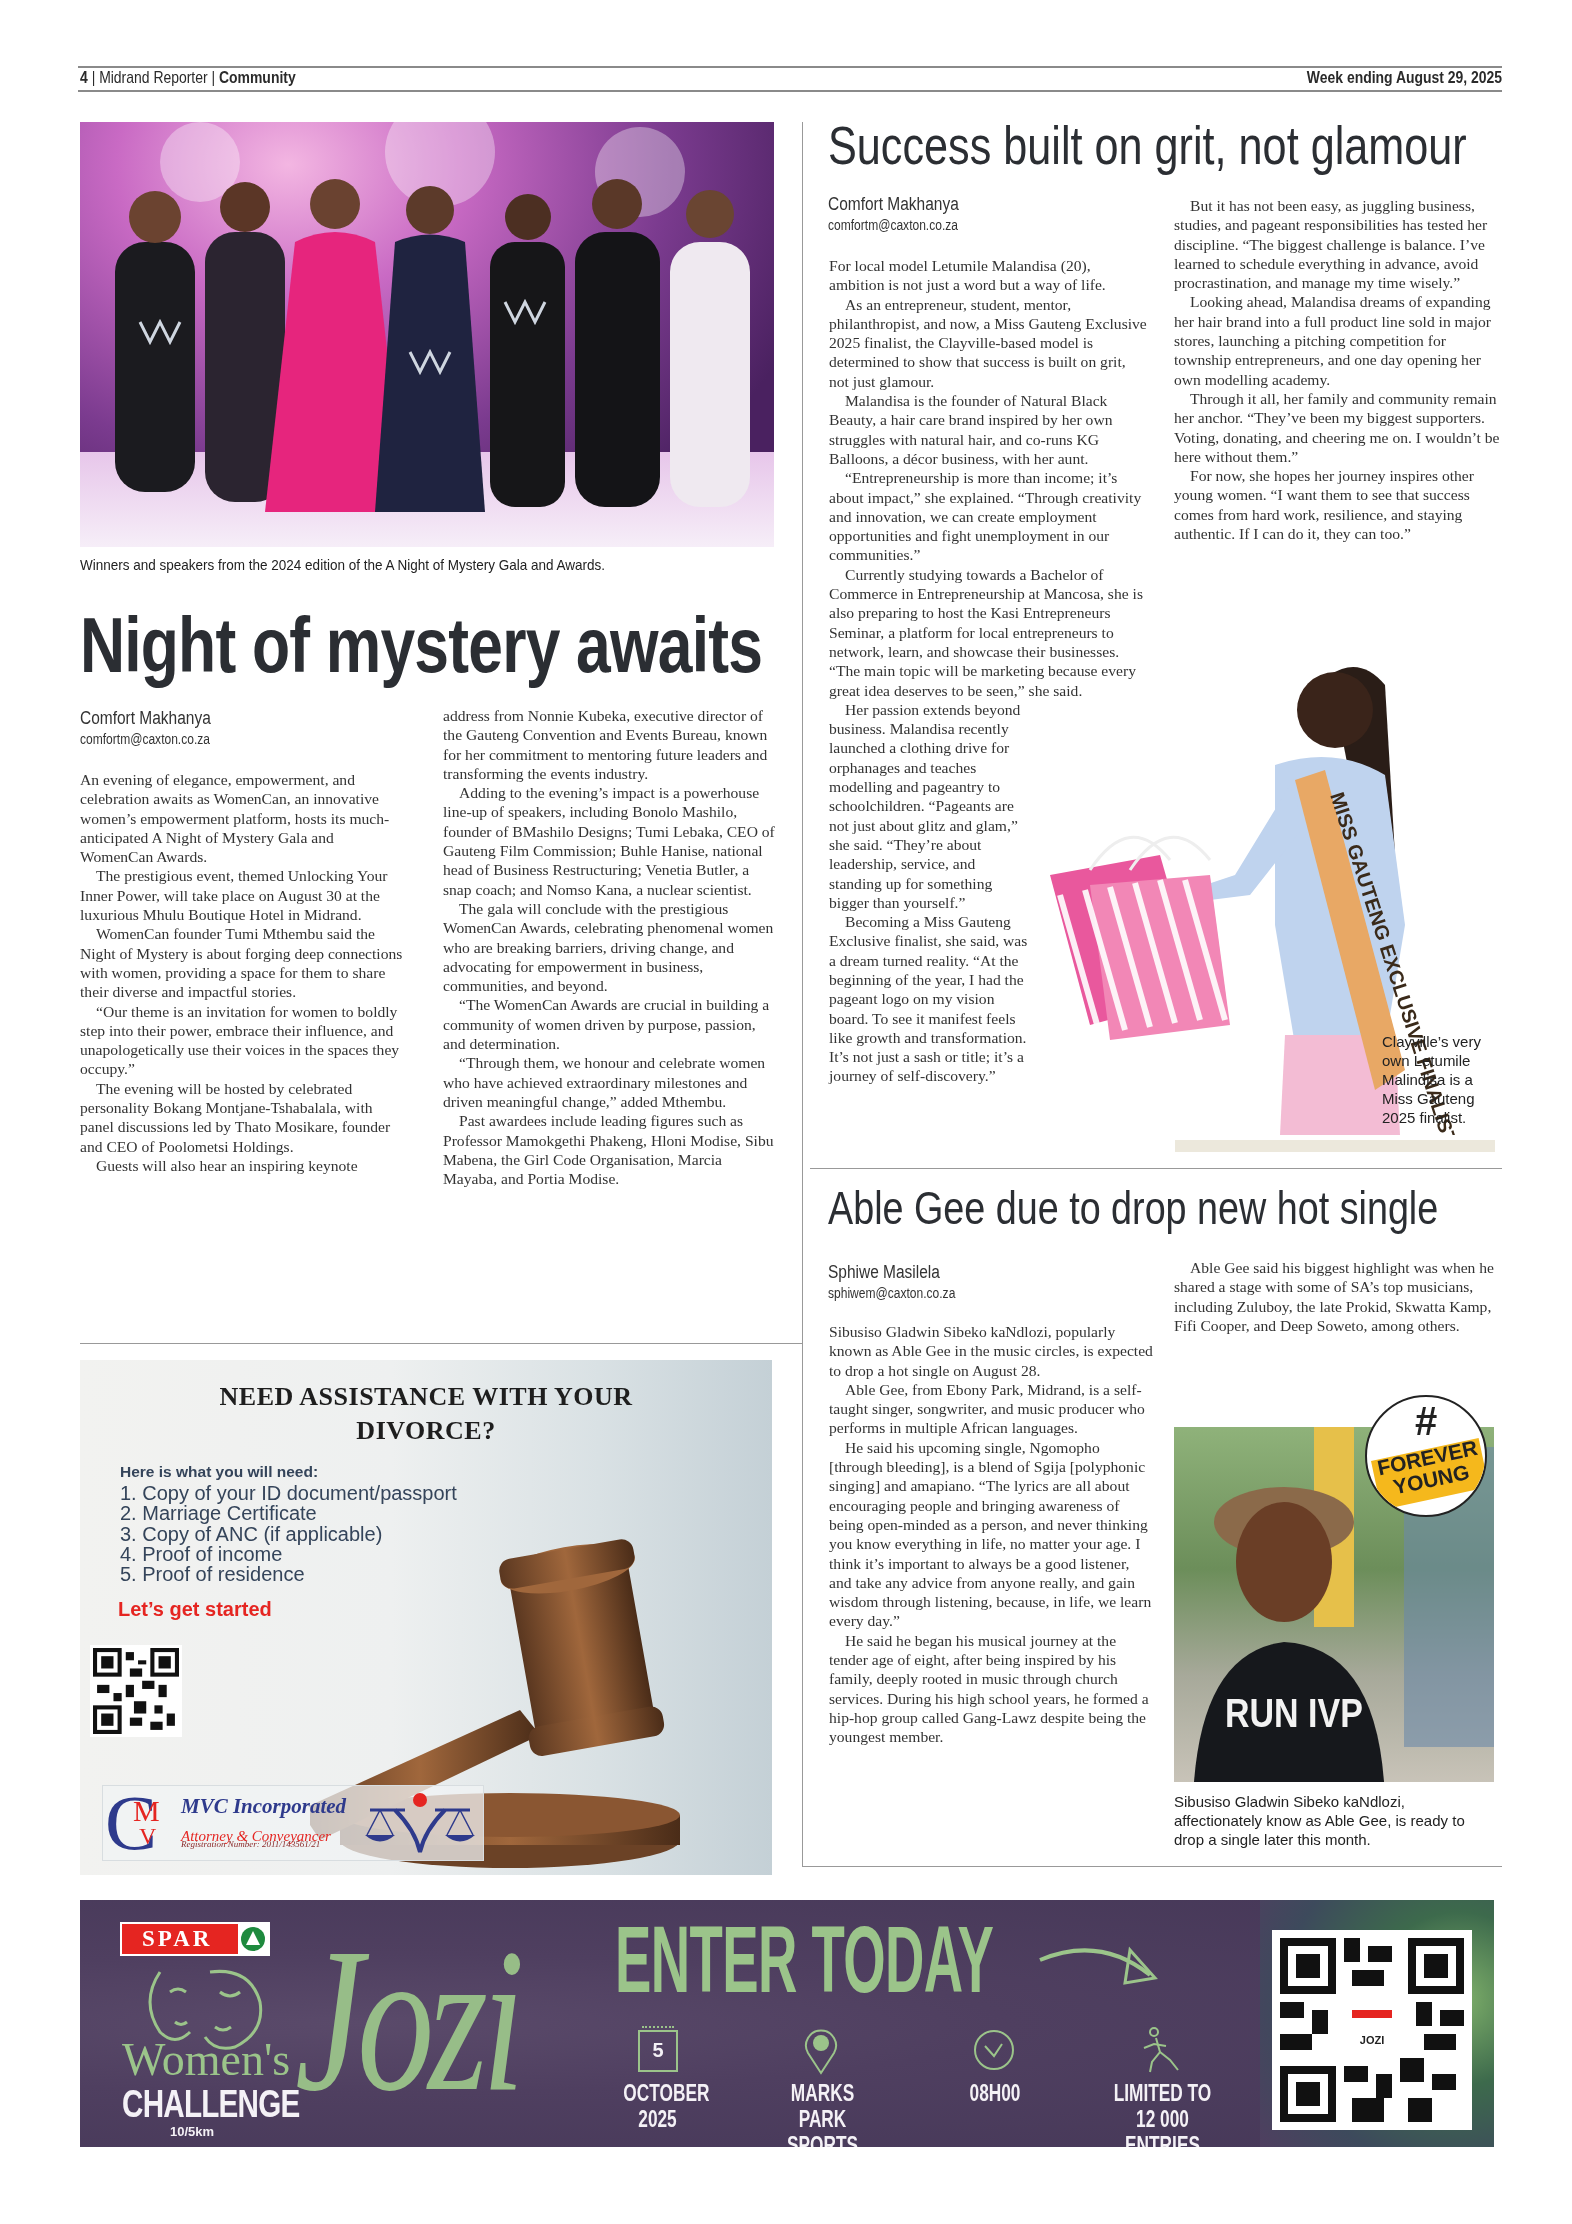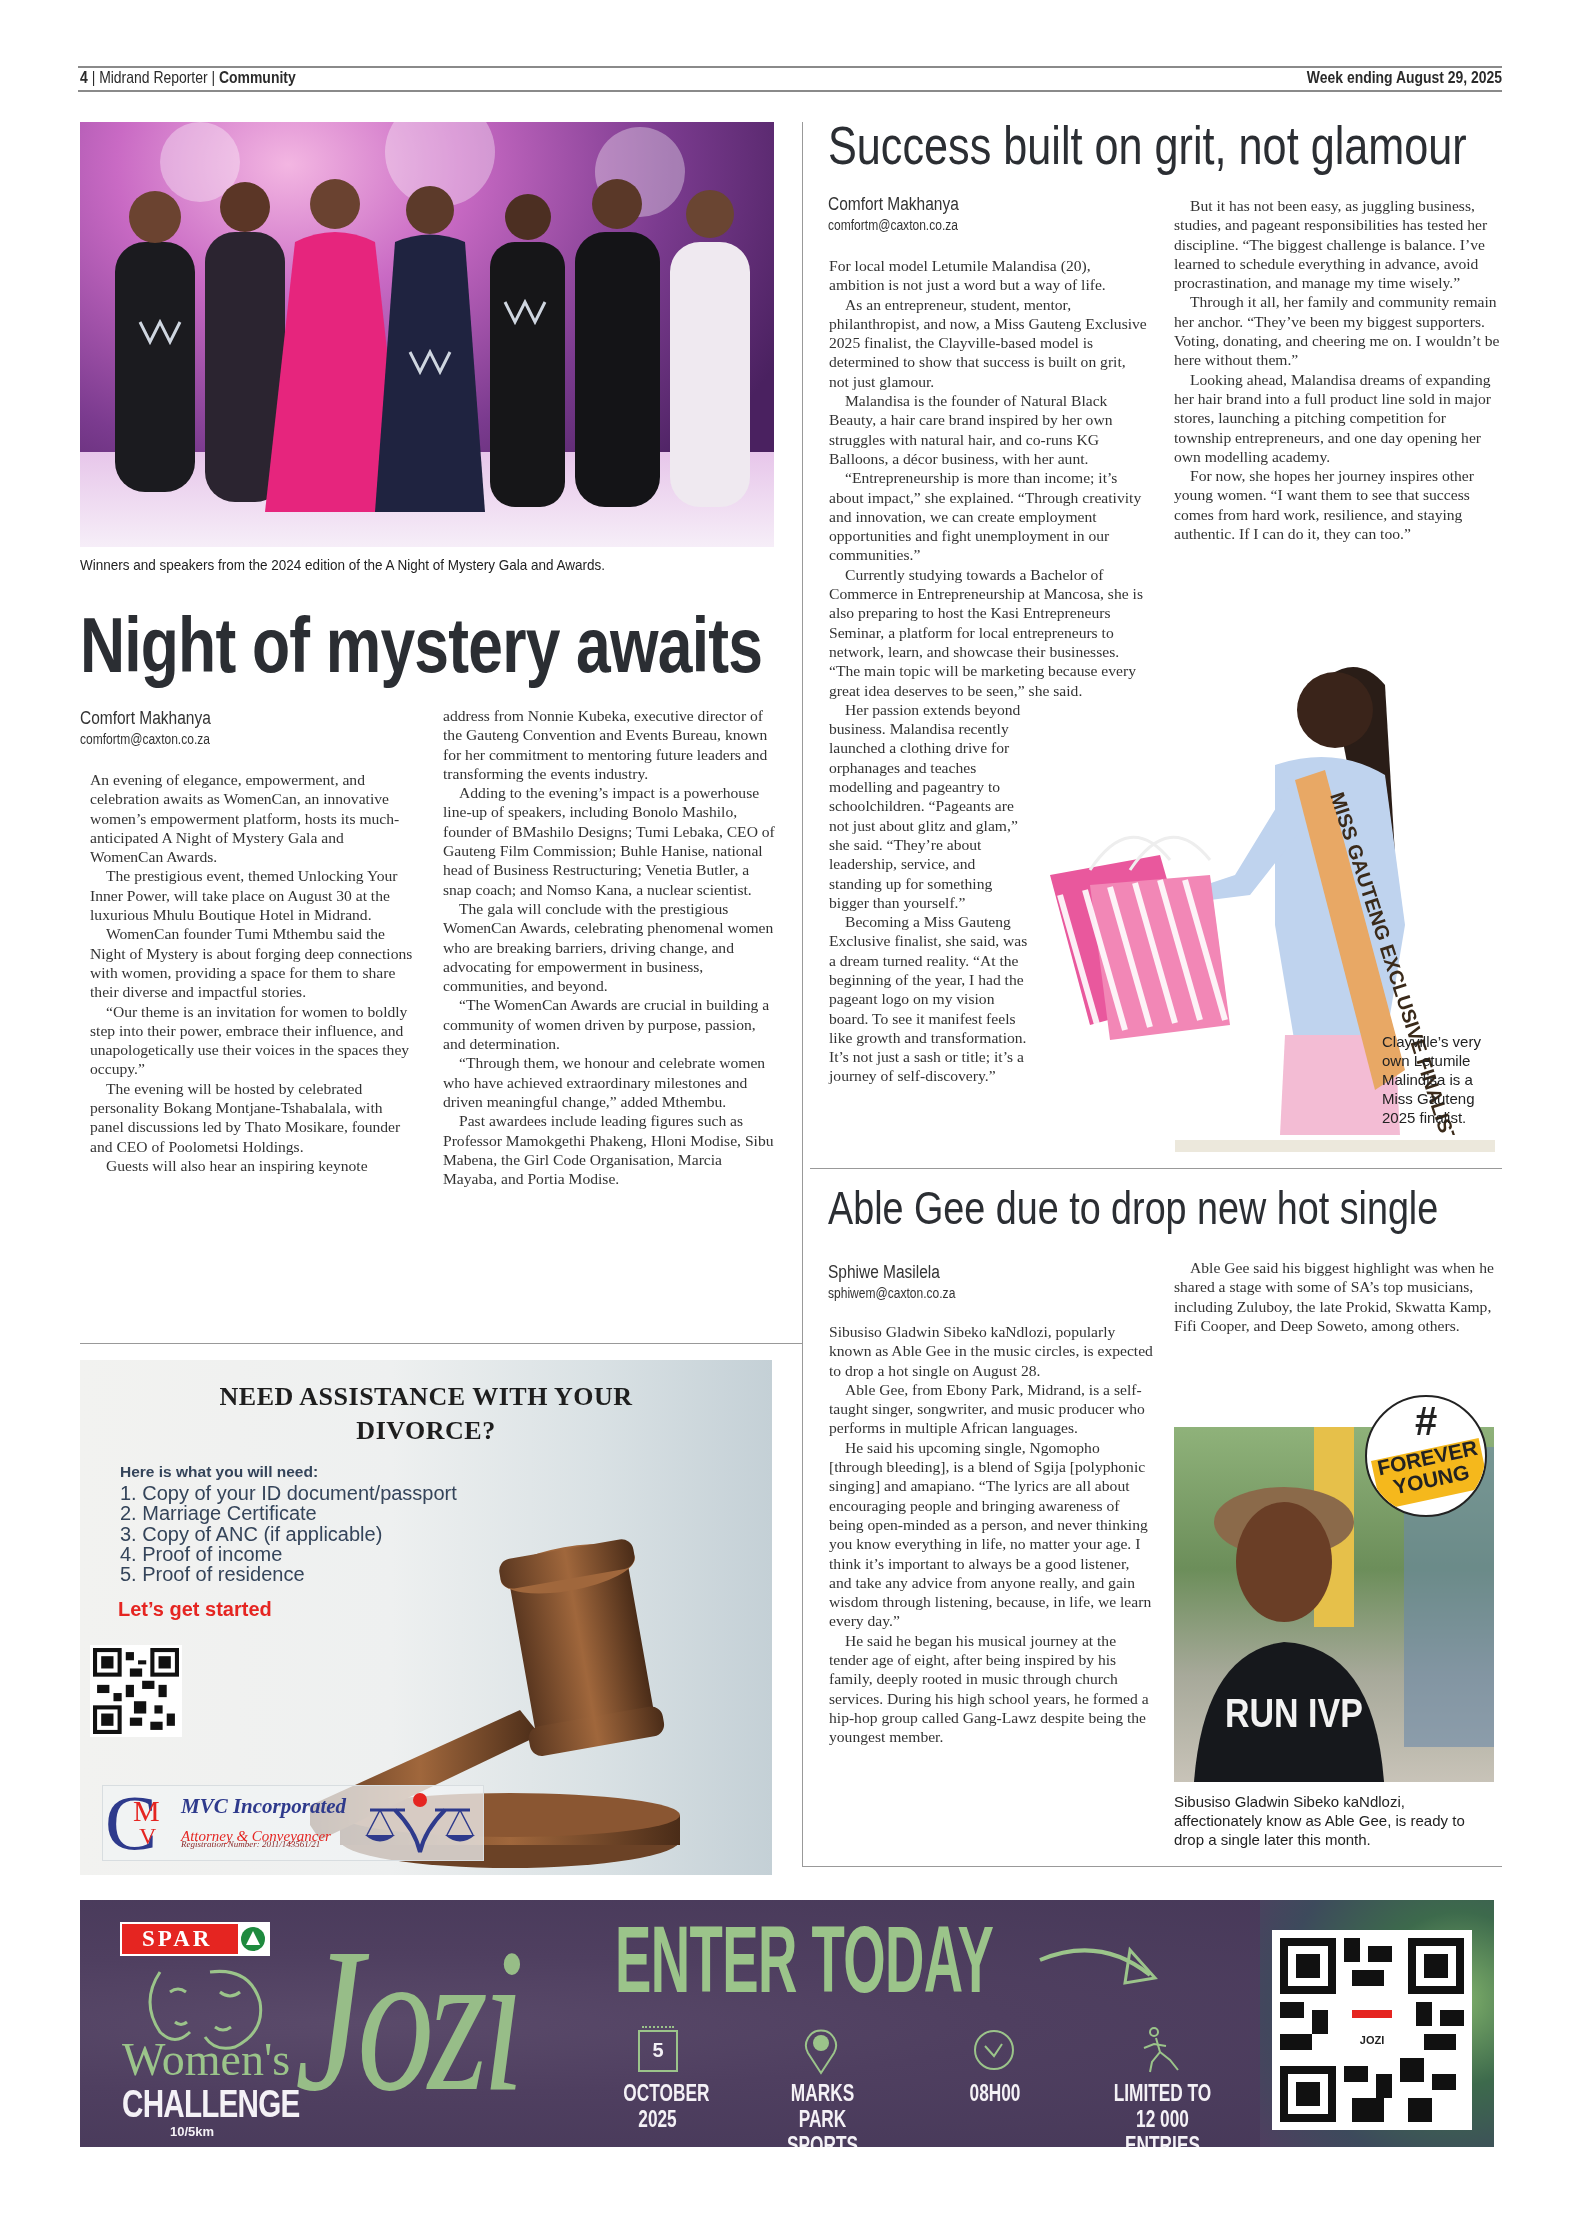--- a/index.html
+++ b/index.html
@@ -90,21 +90,21 @@
 </div>
 <div class="caption" style="left:80px;top:556px;width:700px;font-size:15px;white-space:nowrap;transform:scaleX(.9);transform-origin:left;">Winners and speakers from the 2024 edition of the A Night of Mystery Gala and Awards.</div>
 
 <div class="h-big" style="left:80px;top:600px;font-size:78px;line-height:90px;transform:scaleX(.8);letter-spacing:-1px;">Night of mystery awaits</div>
 
 <div class="byline" style="left:80px;top:708px;">
   <div class="name">Comfort Makhanya</div>
   <div class="mail">comfortm@caxton.co.za</div>
 </div>
 
-<div class="col" style="left:80px;top:770px;width:330px;margin-left:10px;">
+<div class="col" style="left:80px;top:770px;width:330px;">
   <p class="first">An evening of elegance, empowerment, and celebration awaits as WomenCan, an innovative women’s empowerment platform, hosts its much-anticipated A Night of Mystery Gala and WomenCan Awards.</p>
   <p>The prestigious event, themed Unlocking Your Inner Power, will take place on August 30 at the luxurious Mhulu Boutique Hotel in Midrand.</p>
   <p>WomenCan founder Tumi Mthembu said the Night of Mystery is about forging deep connections with women, providing a space for them to share their diverse and impactful stories.</p>
   <p>“Our theme is an invitation for women to boldly step into their power, embrace their influence, and unapologetically use their voices in the spaces they occupy.”</p>
   <p>The evening will be hosted by celebrated personality Bokang Montjane-Tshabalala, with panel discussions led by Thato Mosikare, founder and CEO of Poolometsi Holdings.</p>
   <p>Guests will also hear an inspiring keynote</p>
 </div>
 <div class="col" style="left:443px;top:706px;width:332px;">
   <p class="first">address from Nonnie Kubeka, executive director of the Gauteng Convention and Events Bureau, known for her commitment to mentoring future leaders and transforming the events industry.</p>
   <p>Adding to the evening’s impact is a powerhouse line-up of speakers, including Bonolo Mashilo, founder of BMashilo Designs; Tumi Lebaka, CEO of Gauteng Film Commission; Buhle Hanise, national head of Business Restructuring; Venetia Butler, a snap coach; and Nomso Kana, a nuclear scientist.</p>
@@ -131,22 +131,22 @@
   <p>As an entrepreneur, student, mentor, philanthropist, and now, a Miss Gauteng Exclusive 2025 finalist, the Clayville-based model is determined to show that success is built on grit, not just glamour.</p>
   <p>Malandisa is the founder of Natural Black Beauty, a hair care brand inspired by her own struggles with natural hair, and co-runs KG Balloons, a décor business, with her aunt.</p>
   <p>“Entrepreneurship is more than income; it’s about impact,” she explained. “Through creativity and innovation, we can create employment opportunities and fight unemployment in our communities.”</p>
   <p>Currently studying towards a Bachelor of Commerce in Entrepreneurship at Mancosa, she is also preparing to host the Kasi Entrepreneurs Seminar, a platform for local entrepreneurs to network, learn, and showcase their businesses. “The main topic will be marketing because every great idea deserves to be seen,” she said.</p>
   <div style="float:right;width:120px;height:250px;shape-outside:inset(0);margin-top:150px;"></div>
   <p>Her passion extends beyond business. Malandisa recently launched a clothing drive for orphanages and teaches modelling and pageantry to schoolchildren. “Pageants are not just about glitz and glam,” she said. “They’re about leadership, service, and standing up for something bigger than yourself.”</p>
   <p>Becoming a Miss Gauteng Exclusive finalist, she said, was a dream turned reality. “At the beginning of the year, I had the pageant logo on my vision board. To see it manifest feels like growth and transformation. It’s not just a sash or title; it’s a journey of self-discovery.”</p>
 </div>
 <div class="col" style="left:1174px;top:196px;width:328px;">
   <p>But it has not been easy, as juggling business, studies, and pageant responsibilities has tested her discipline. “The biggest challenge is balance. I’ve learned to schedule everything in advance, avoid procrastination, and manage my time wisely.”</p>
+  <p>Looking ahead, Malandisa dreams of expanding her hair brand into a full product line sold in major stores, launching a pitching competition for township entrepreneurs, and one day opening her own modelling academy.</p>
   <p>Through it all, her family and community remain her anchor. “They’ve been my biggest supporters. Voting, donating, and cheering me on. I wouldn’t be here without them.”</p>
-  <p>Looking ahead, Malandisa dreams of expanding her hair brand into a full product line sold in major stores, launching a pitching competition for township entrepreneurs, and one day opening her own modelling academy.</p>
   <p>For now, she hopes her journey inspires other young women. “I want them to see that success comes from hard work, resilience, and staying authentic. If I can do it, they can too.”</p>
 </div>
 
 <div class="photo" style="left:1030px;top:655px;width:480px;height:480px;">
   <svg width="480" height="480" viewBox="0 0 480 480">
 
     <path d="M300 20 q30 -20 55 10 l10 170 q-20 20 -30 0 z" fill="#2a1d17"></path>
     <circle cx="305" cy="55" r="38" fill="#3a241a"></circle>
 
     <path d="M245 110 q60 -20 110 10 l20 150 l-20 120 h-90 l-20 -120 z" fill="#bfd3ee"></path>

